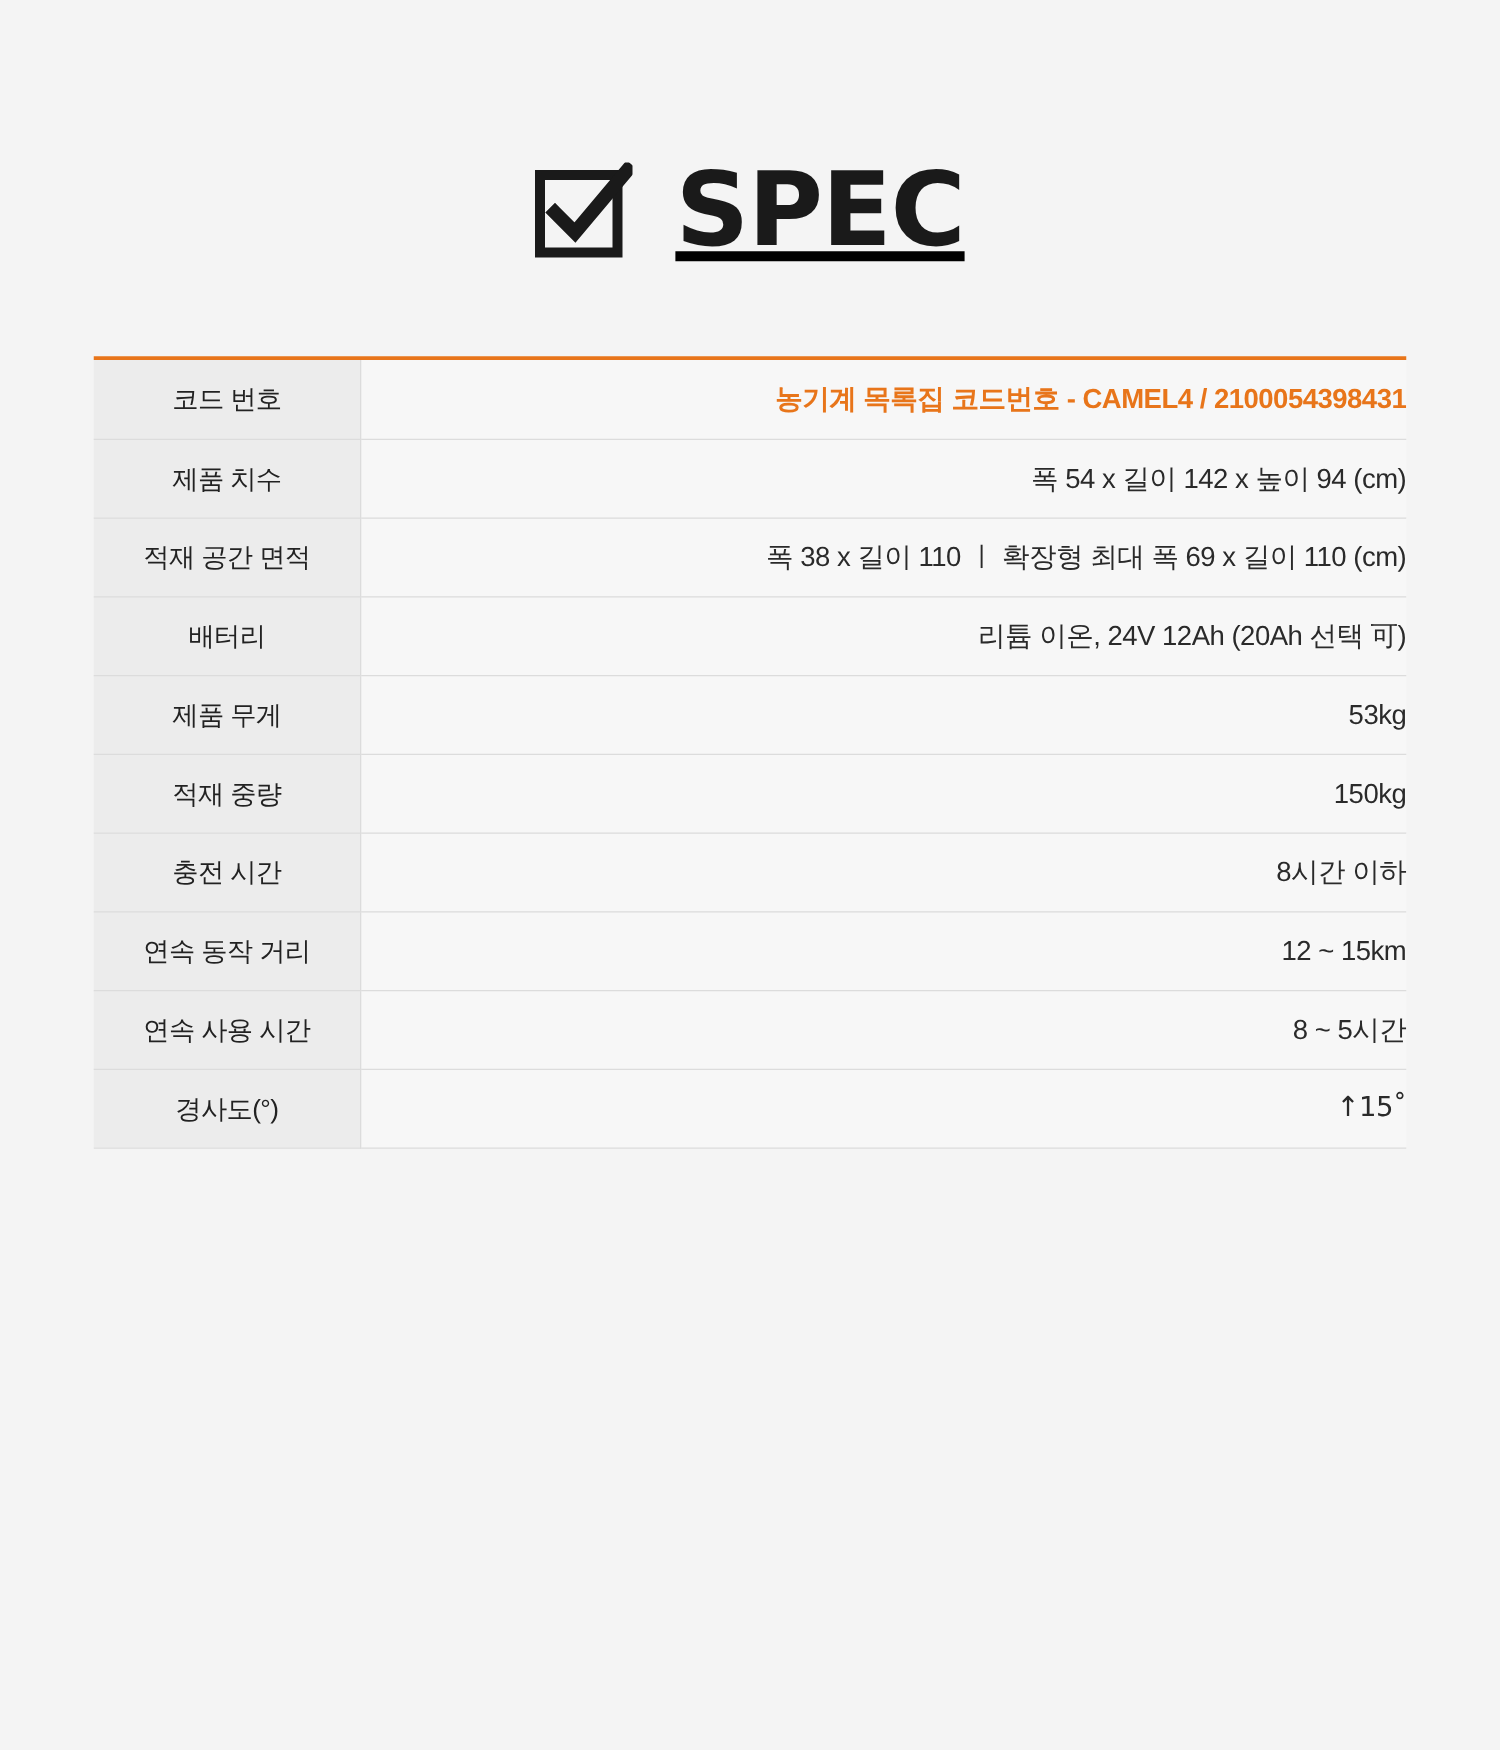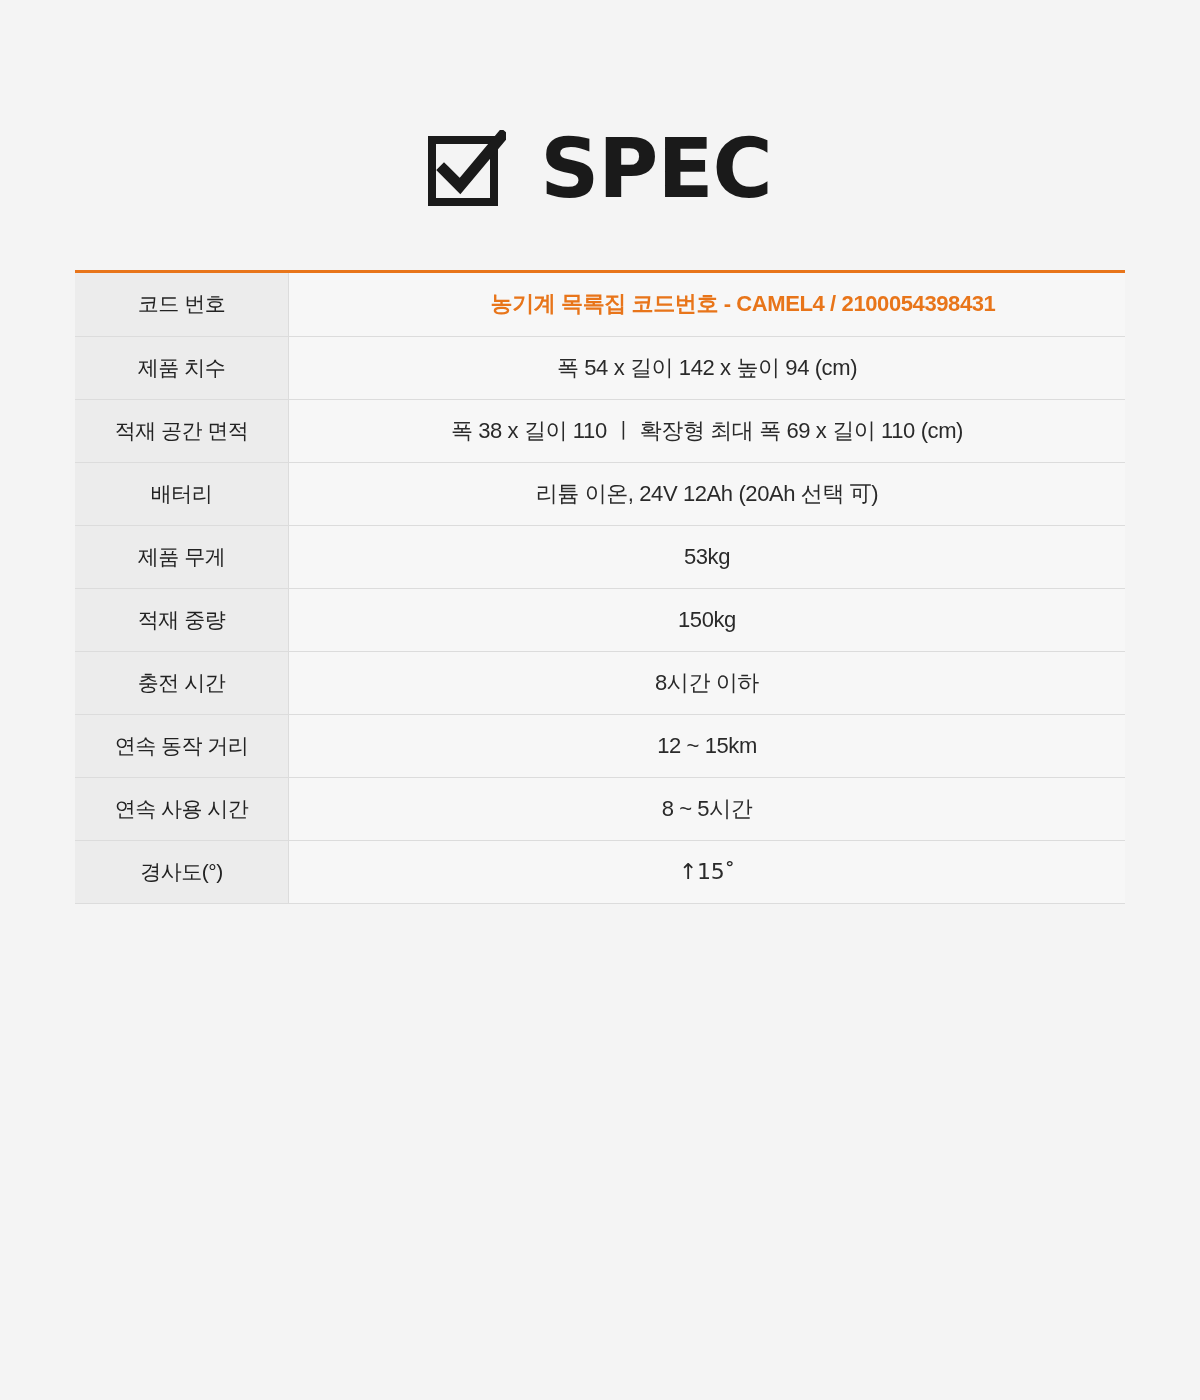--- a/index.html
+++ b/index.html
@@ -21,20 +21,21 @@
   }
 
   
   .spec-header {
     display: flex;
     align-items: center;
     justify-content: center;
     gap: 34px;
     padding-top: 128px;
     padding-bottom: 0;
+    text-decoration: underline;
   }
   .check-box-icon {
     width: 78px;
     height: 78px;
     position: relative;
     display: block;
   }
   .check-box-icon svg { display: block; }
 
   .spec-title {
@@ -42,21 +43,21 @@
     line-height: 82px;
     font-weight: 700;
     letter-spacing: -1px;
     color: #1a1a1a;
     font-family: "DejaVu Sans", "Liberation Sans", sans-serif;
   }
 
   
   .spec-table-wrap {
     width: 1050px;
-    margin: 60px auto 0 auto;
+    margin: 75px auto 0 auto;
     border-top: 3px solid #e8751a;
   }
   table.spec-table {
     width: 100%;
     border-collapse: collapse;
     table-layout: fixed;
   }
   table.spec-table tr {
     height: 63px;
   }
@@ -70,27 +71,27 @@
     background: #ececec;
     text-align: center;
     font-size: 21px;
     color: #222222;
     font-weight: 400;
     border-right: 1px solid #dcdcdc;
     letter-spacing: -0.5px;
   }
   td.spec-value {
     background: #f7f7f7;
-    text-align: center;
+    text-align: right;
     font-size: 22px;
     color: #2a2a2a;
     letter-spacing: -0.4px;
   }
   tr.code-row td.spec-value {
-    text-align: center;
+    text-align: right;
     padding-left: 72px;
     color: #e8751a;
     font-weight: 700;
     font-size: 22px;
   }
   tr.code-row td.spec-label {
     font-weight: 400;
   }
   .arrow-up {
     font-family: "DejaVu Sans", sans-serif;

